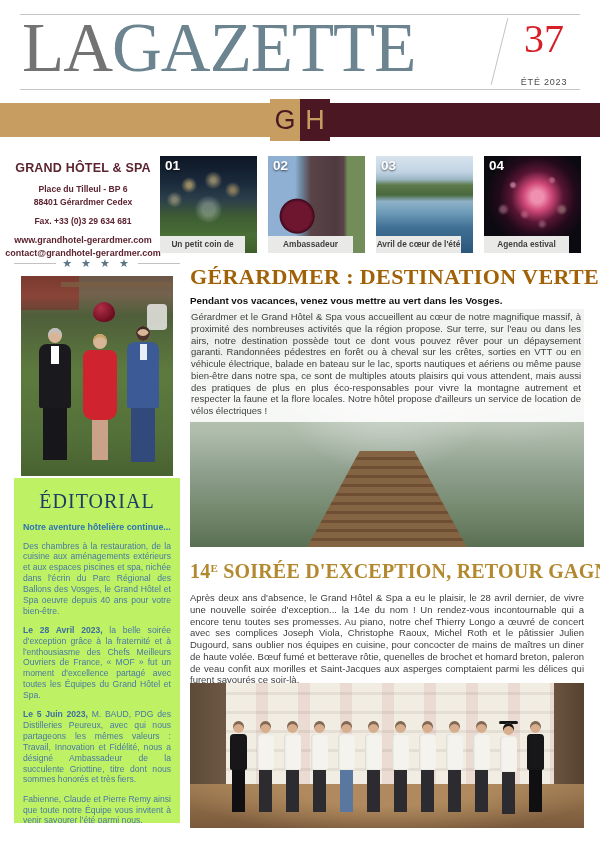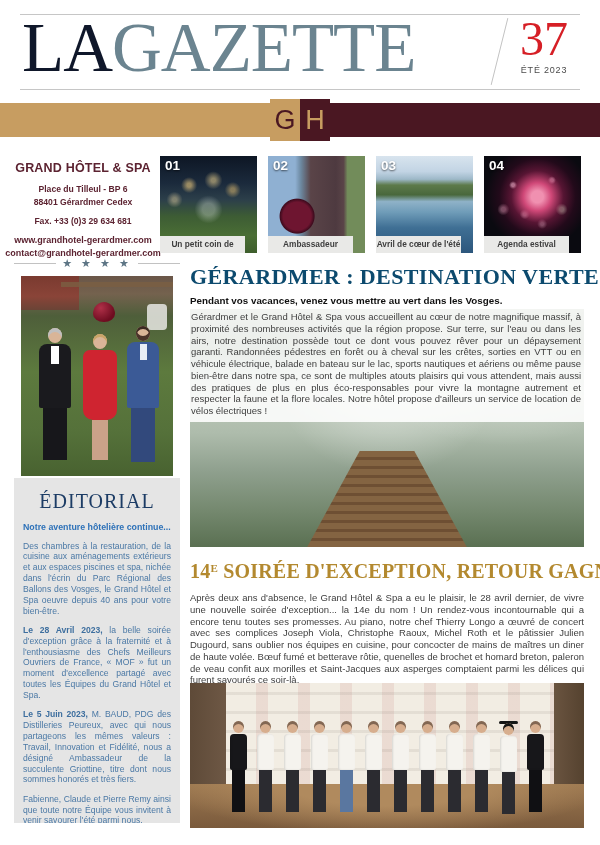--- a/index.html
+++ b/index.html
@@ -6,26 +6,26 @@
   .page{position:relative;width:600px;height:845px;margin:0 auto;background:#ffffff;overflow:hidden;
         font-family:"Liberation Sans",sans-serif;}
   .serif{font-family:"Liberation Serif","DejaVu Serif",serif;}
 
   
   .rule{position:absolute;left:20px;right:20px;height:1px;background:#c6c6c6;}
   .rule-top{top:14px;}
   .rule-bottom{top:89px;}
   .masthead-title{position:absolute;left:22px;top:10px;font-size:69px;line-height:76px;
     letter-spacing:-1px;font-weight:500;white-space:nowrap;}
-  .t-la{color:#0f172a;}
+  .t-la{color:#737373;}
   .t-gazette{color:#6b8490;}
   .slash{position:absolute;left:499px;top:17px;width:1px;height:69px;background:#c2c2c2;transform:rotate(14deg);}
   .issue{position:absolute;left:505px;top:13px;width:78px;text-align:center;}
-  .issue-num{font-size:48px;line-height:52px;color:#d61f26;font-weight:500;}
-  .issue-season{font-size:9px;letter-spacing:.8px;color:#4c4c4c;margin-top:0;font-weight:500;}
+  .issue-num{font-size:40px;line-height:52px;color:#d61f26;font-weight:500;}
+  .issue-season{font-size:9px;letter-spacing:.8px;color:#4c4c4c;margin-top:12px;font-weight:500;}
 
   
   .brandbar{position:absolute;left:0;top:103px;width:600px;height:34px;display:flex;}
   .bar-left{width:300px;height:100%;background:#c79d61;}
   .bar-right{flex:1;height:100%;background:#4a1722;}
   .gh{position:absolute;left:270px;top:99px;display:flex;}
   .gh-box{width:30px;height:42px;display:flex;align-items:center;justify-content:center;
     font-size:27px;font-weight:300;font-family:"Liberation Sans",sans-serif;}
   .gh-g{background:#c79d61;color:#4a1722;}
   .gh-h{background:#4a1722;color:#c79d61;}
@@ -93,31 +93,31 @@
   .p2{left:62px;top:58px;}
   .p2 .p-head{background:#d9b598;box-shadow:inset 0 3px 0 #c9a468;}
   .p2 .p-torso{width:34px;height:70px;background:#cf2430;border-radius:7px 7px 10px 10px;margin-top:1px;}
   .p2 .p-legs{width:16px;height:40px;background:#caa289;}
   .p3{left:106px;top:50px;}
   .p3 .p-head{box-shadow:inset 0 -5px 0 #4a332a, inset 0 3px 0 #3a2a22;}
   .p3 .p-torso{width:32px;height:66px;background:#3b5a96;border-radius:8px 8px 2px 2px;margin-top:1px;
     background-image:linear-gradient(180deg,#e8eef6 0 16px,transparent 16px);background-size:7px 100%;background-repeat:no-repeat;background-position:12.5px 2px;}
   .p3 .p-legs{width:24px;height:54px;background:#32497c;}
 
-  .edit-box{margin-top:2px;width:166px;height:345px;background:#e5e5e5;box-sizing:border-box;
+  .edit-box{margin-top:2px;width:166px;height:345px;background:#bef264;box-sizing:border-box;
     padding:12px 9px 8px;overflow:hidden;}
   .edit-heading{font-family:"Liberation Serif",serif;font-size:20px;letter-spacing:1px;color:#1c3c65;
     text-align:center;font-weight:500;margin-bottom:9px;}
   .edit-lead{font-size:8.8px;font-weight:700;color:#2d71b8;margin-bottom:4px;}
   .edit-p{font-size:8.6px;line-height:1.26;color:#4a78a5;text-align:justify;margin-bottom:5px;}
   .edit-b{font-weight:700;color:#3e6f9f;}
 
   
   .main-col{position:absolute;left:190px;top:268px;width:394px;height:561px;}
-  .a1-title{position:absolute;top:-4px;left:0;font-size:22px;letter-spacing:.4px;color:#0c4a6e;
+  .a1-title{position:absolute;top:-4px;left:0;font-size:22px;letter-spacing:.4px;color:#a16207;
     font-weight:600;white-space:nowrap;}
   .a1-intro{position:absolute;top:27px;left:0;right:0;font-size:9.8px;font-weight:700;color:#101010;}
   .photo1{position:absolute;top:41px;left:0;right:0;height:238px;overflow:hidden;
     background:
       radial-gradient(ellipse at 50% 30%, rgba(255,255,255,.35) 0 12%, transparent 40%),
       radial-gradient(ellipse at 80% 26%, rgba(255,255,255,.3) 0 8%, transparent 30%),
       linear-gradient(180deg,#93a38c 0%,#70856a 9%,#5f7a5e 18%,#9fb2a2 27%,#bac6b6 38%,#aebcac 52%,#8fa08e 68%,#74886e 85%,#5a7052 100%);}
   .dock{position:absolute;bottom:0;left:50%;width:210px;height:96px;margin-left:-105px;
     clip-path:polygon(37% 0,63% 0,88% 100%,12% 100%);
     background:

